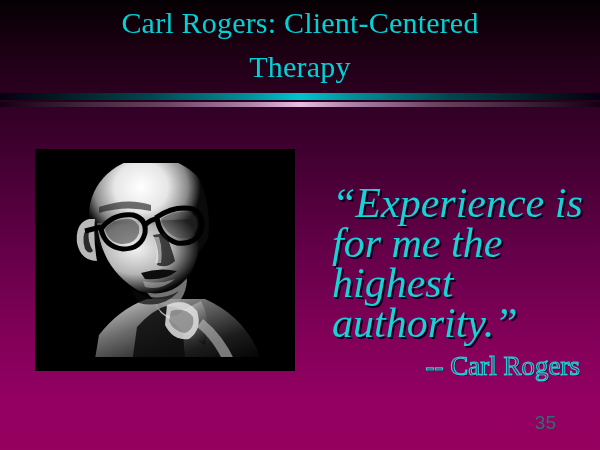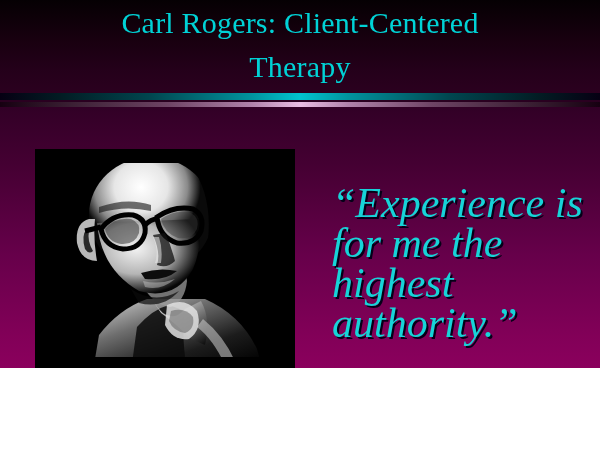--- a/index.html
+++ b/index.html
@@ -9,21 +9,21 @@
   body {
     width: 600px;
     height: 450px;
     overflow: hidden;
     font-family: "Liberation Serif", "DejaVu Serif", serif;
   }
 
   .slide {
     position: relative;
     width: 600px;
-    height: 368px;
+    height: 450px;
     overflow: hidden;
     background: #96005f;
   }
 
   
   .bg-top {
     position: absolute;
     left: 0; top: 0;
     width: 600px;
     height: 93px;
@@ -216,16 +216,17 @@
       <rect x="0" y="0" width="18" height="222" fill="#000000"></rect>
       <rect x="242" y="0" width="18" height="222" fill="#000000"></rect>
     </svg>
   </div>
 
   <div class="quote">“Experience is
 for me the
 highest
 authority.”</div>
 
+  <div class="attribution">-- Carl Rogers</div>
 
   <div class="page-number">35</div>
 
 </div>
 
 </body></html>

